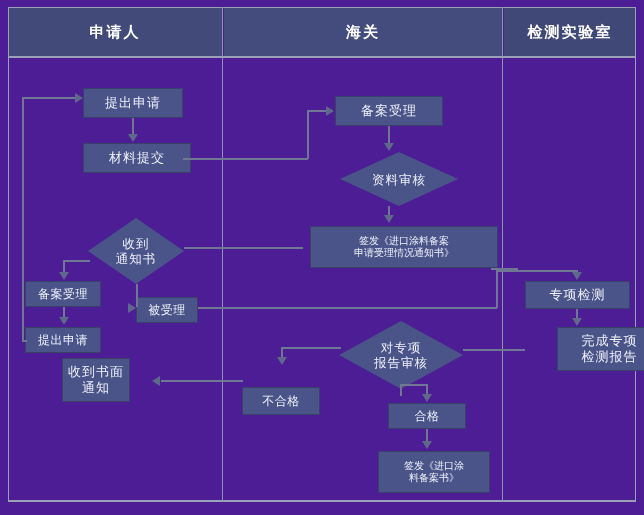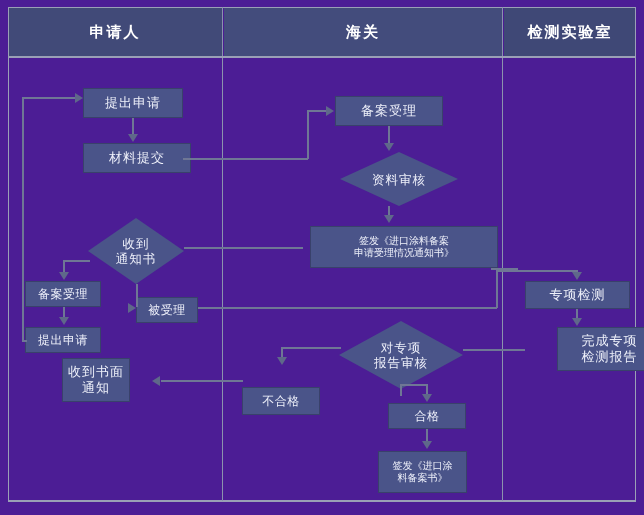--- a/index.html
+++ b/index.html
@@ -151,21 +151,21 @@
   <div class="diamond" style="left:339px;top:321px;width:124px;height:68px;">
     <div class="dshape"></div>
     <div class="dtext">对专项
 报告审核</div>
   </div>
 
   <div class="node small" style="left:242px;top:366px;width:78px;height:28px;margin-top:21px;">不合格</div>
 
   <div class="node small" style="left:388px;top:403px;width:78px;height:26px;">合格</div>
 
-  <div class="node tiny" style="left:371px;top:451px;width:89px;height:42px;">签发《进口涂
+  <div class="node tiny" style="left:371px;top:451px;width:112px;height:42px;">签发《进口涂
 料备案书》</div>
 
   <div class="node" style="left:525px;top:281px;width:105px;height:28px;">专项检测</div>
 
   <div class="node" style="left:525px;top:327px;width:105px;height:44px;margin-left:32px;">完成专项
 检测报告</div>
 
   <div class="ln lnv" style="left:132px;top:118px;height:17px;"></div>
   <div class="arrow down" style="left:128px;top:134px;"></div>
 

